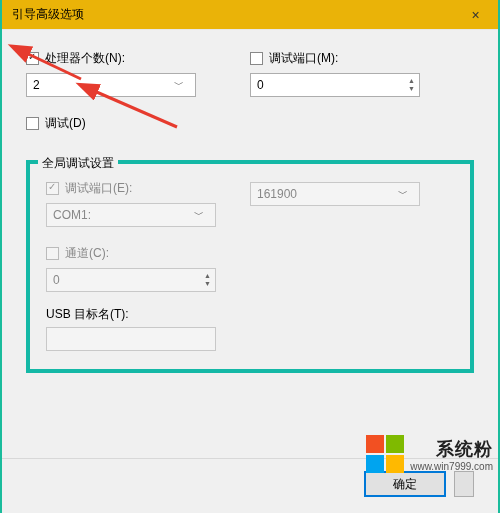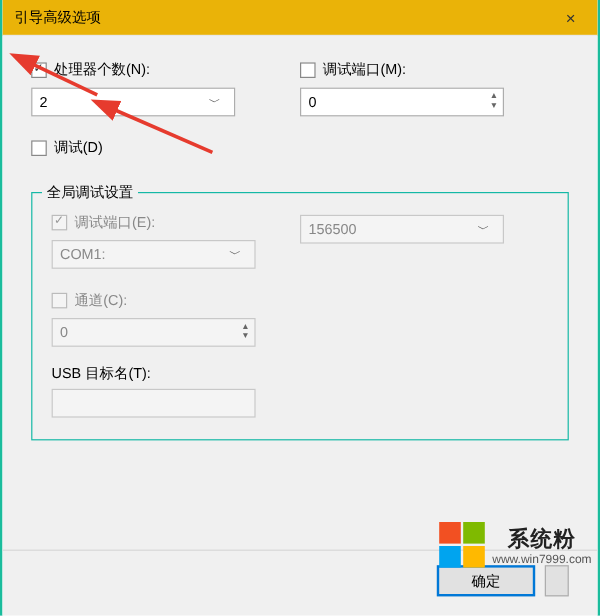--- a/index.html
+++ b/index.html
@@ -76,21 +76,21 @@
     width: 20px; text-align: center; color: #555; font-size: 10px;
   }
   .spinner { width: 170px; justify-content: space-between; }
   .spinctrl {
     display: flex; flex-direction: column;
     line-height: 6px; font-size: 7px; color: #666;
     margin-right: -2px;
   }
   .spinctrl span { height: 8px; display:flex; align-items:center; justify-content:center; }
   .groupbox {
-    border: 1px solid #14b8a6;
+    border: 4px solid #14b8a6;
     margin-top: 28px;
     padding: 16px 16px 18px 16px;
     position: relative;
   }
   .grouplabel {
     position: absolute;
     top: -9px; left: 8px;
     background: #f0f0f0;
     padding: 0 4px;
     font-size: 12px;
@@ -127,21 +127,21 @@
     display: flex; align-items: center; gap: 6px;
     background: rgba(255,255,255,0.0);
   }
   .wm-grid {
     display: grid;
     grid-template-columns: 18px 18px;
     grid-template-rows: 18px 18px;
     gap: 2px;
   }
   .wm-grid > div { width: 18px; height: 18px; }
-  .wm-text { display:flex; flex-direction:column; align-items:center; }
+  .wm-text { display:flex; flex-direction:column; align-items:flex-end; }
   .wm-text .line1 { font-size: 18px; font-weight: bold; color: #222; letter-spacing: 1px; }
   .wm-text .line2 { font-size: 10px; color: #555; }
   
   .arrow {
     position: absolute;
     pointer-events: none;
   }
   .arrow svg { overflow: visible; }
 </style>
 </head>
@@ -198,21 +198,21 @@
           <span class="checkbox disabled checked"></span>
           <span class="label disabled">调试端口(E):</span>
         </div>
         <div class="select disabled">
           <span>COM1:</span>
           <span class="chev">﹀</span>
         </div>
       </div>
       <div class="col">
         <div class="select disabled">
-          <span>156500</span>
+          <span>161900</span>
           <span class="chev">﹀</span>
         </div>
       </div>
     </div>
 
     <div style="height:12px"></div>
 
     <div class="group-row">
       <div class="col">
         <div class="chk-row">

